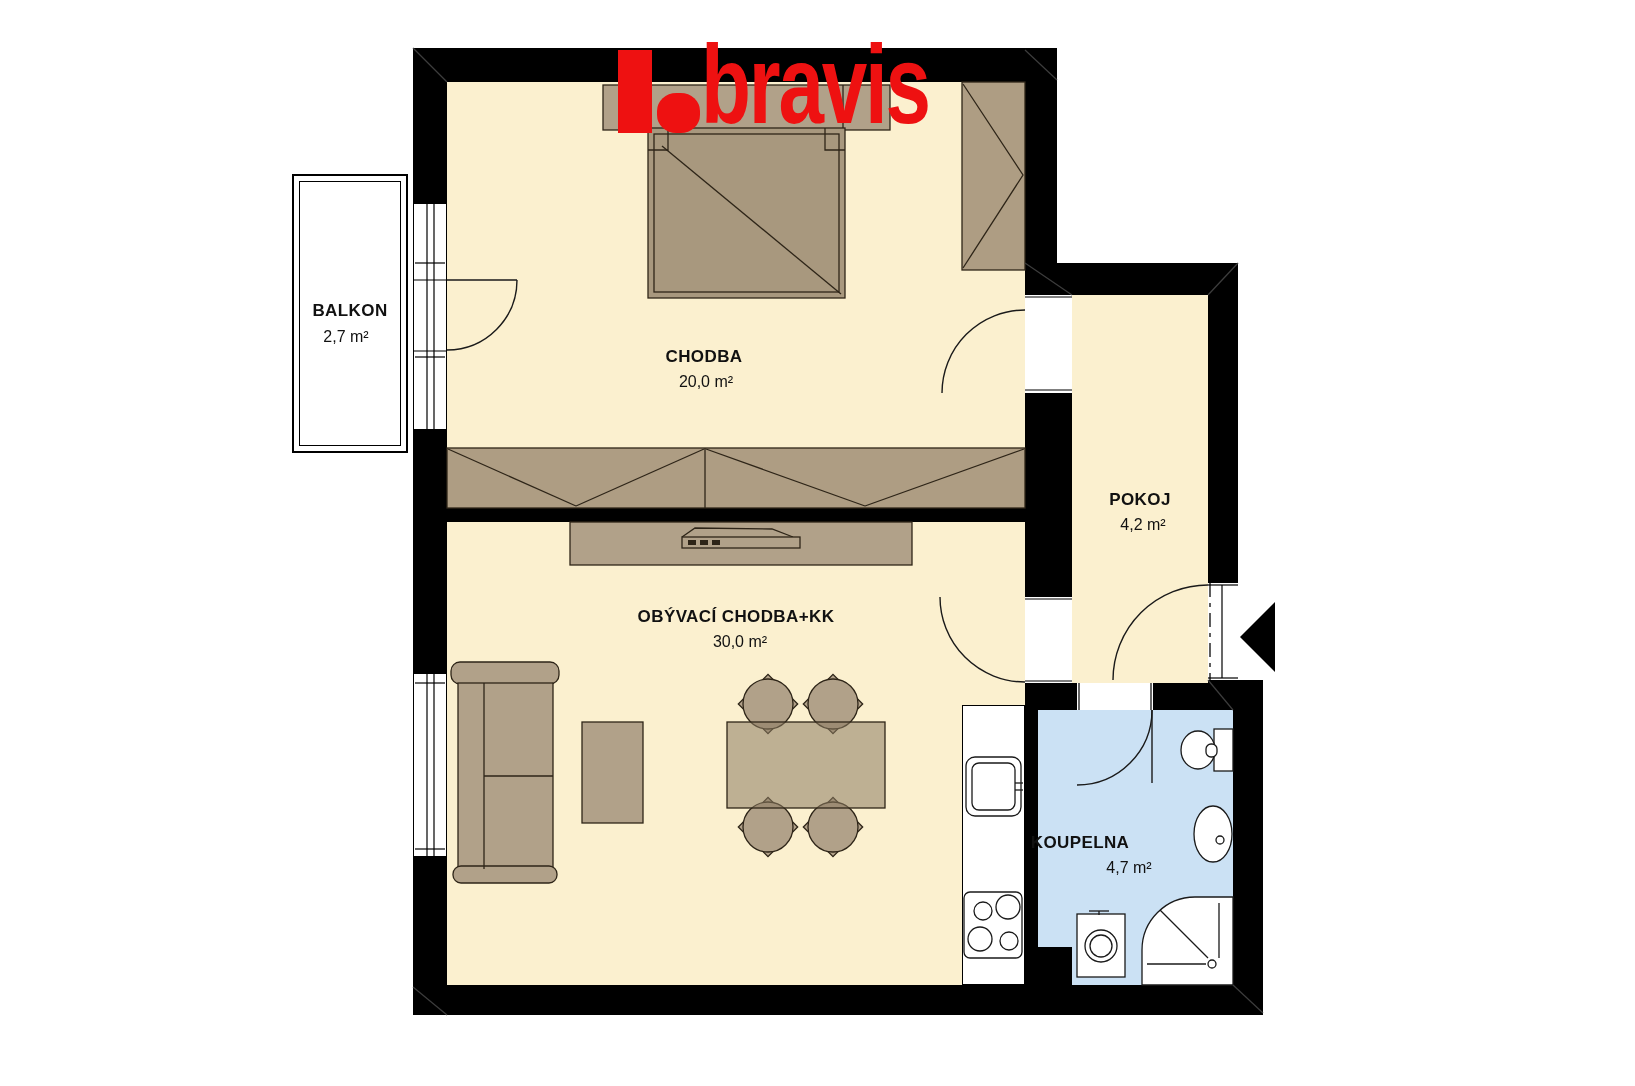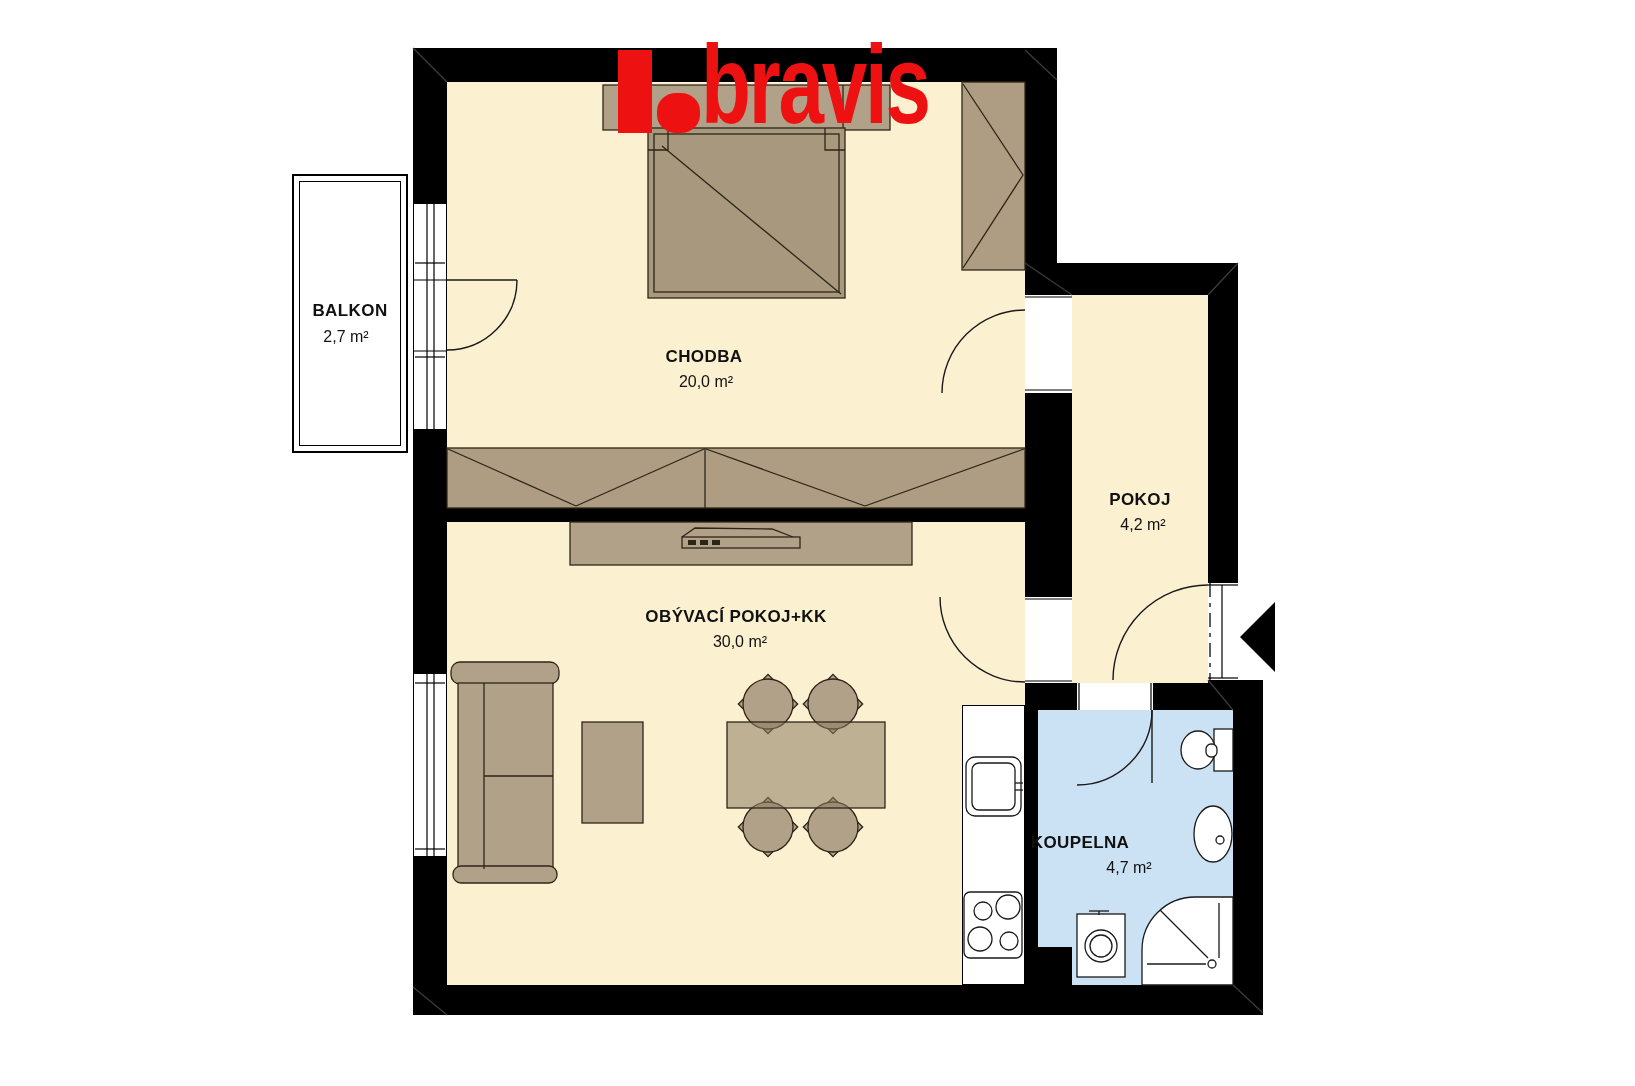--- a/index.html
+++ b/index.html
@@ -218,21 +218,21 @@
 
   <div class="room-label name" style="left:350px;top:301px">BALKON</div>
   <div class="room-label area" style="left:346px;top:328px">2,7 m²</div>
 
   <div class="room-label name" style="left:704px;top:347px">CHODBA</div>
   <div class="room-label area" style="left:706px;top:373px">20,0 m²</div>
 
   <div class="room-label name" style="left:1140px;top:490px">POKOJ</div>
   <div class="room-label area" style="left:1143px;top:516px">4,2 m²</div>
 
-  <div class="room-label name" style="left:736px;top:607px">OBÝVACÍ POKOJ+KK</div>
+  <div class="room-label name" style="left:736px;top:607px">OBÝVACÍ CHODBA+KK</div>
   <div class="room-label area" style="left:740px;top:633px">30,0 m²</div>
 
   <div class="room-label name" style="left:1080px;top:833px">KOUPELNA</div>
   <div class="room-label area" style="left:1129px;top:859px">4,7 m²</div>
 
   <div>
     <div class="logo-bar"></div>
     <div class="logo-dot"></div>
     <div class="logo-text">bravis</div>
   </div>

